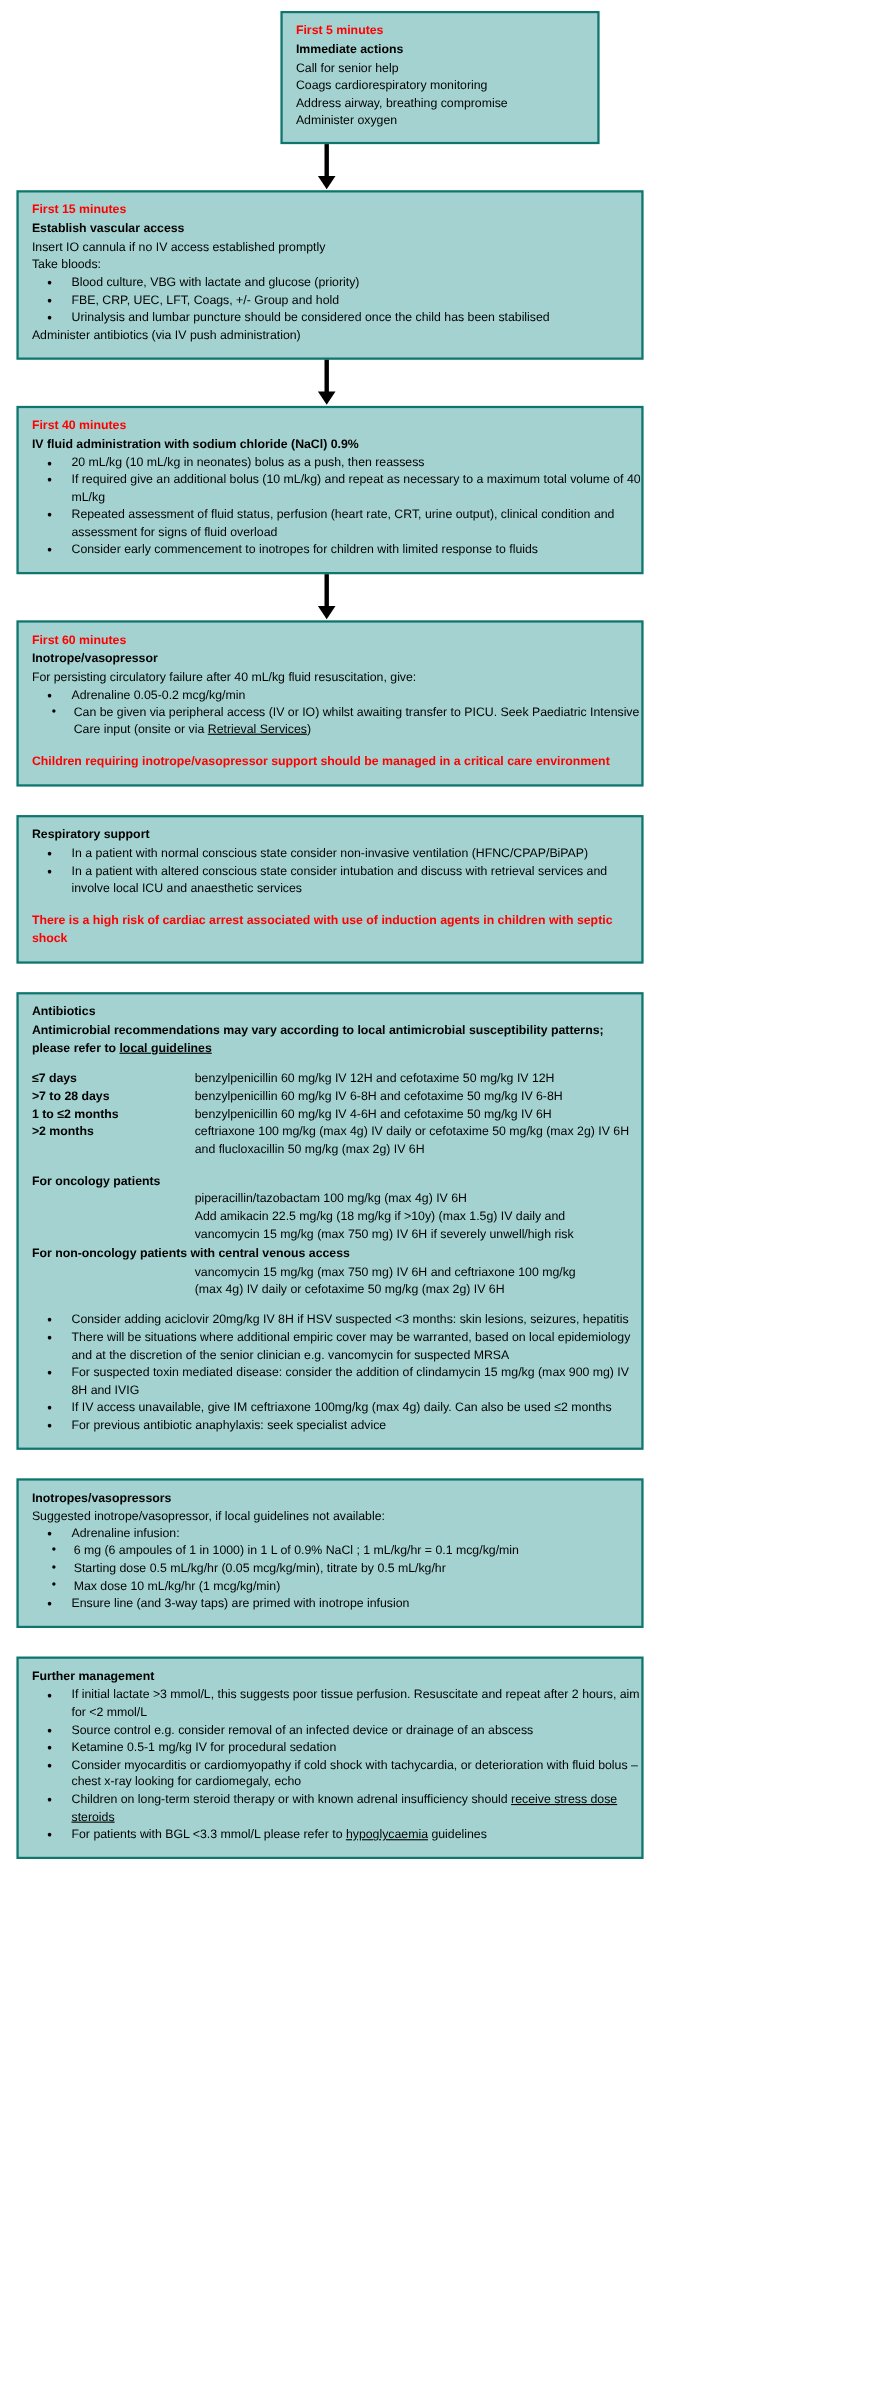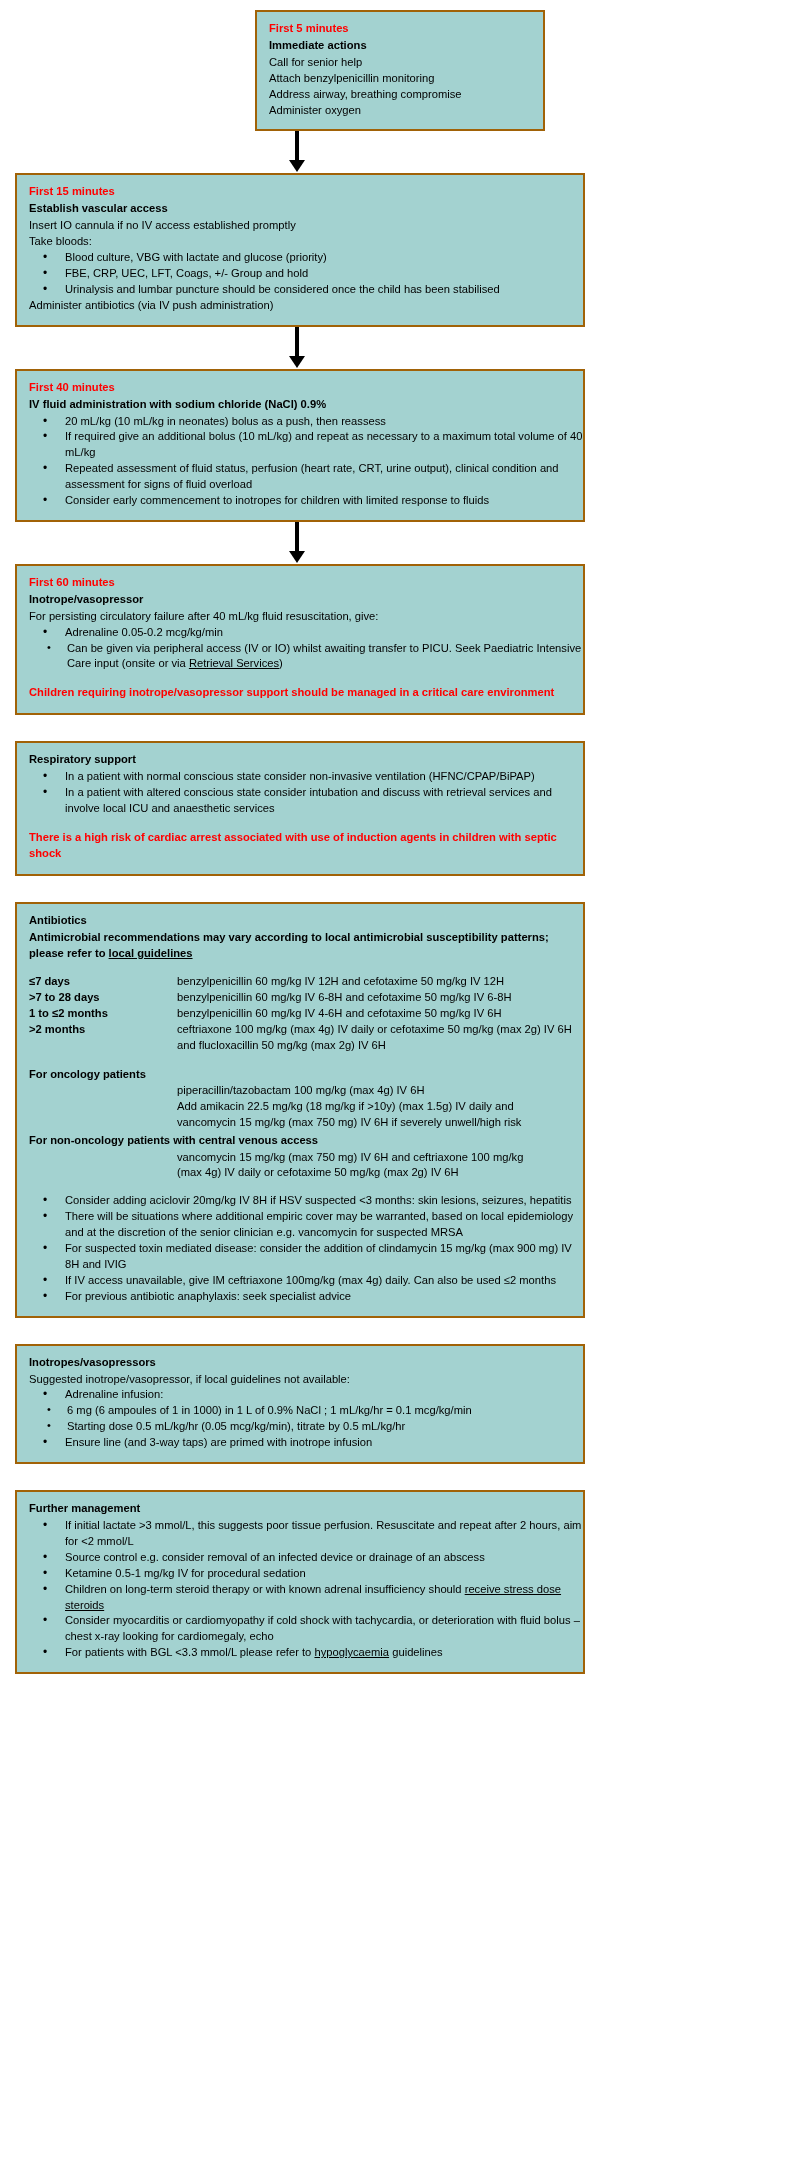--- a/index.html
+++ b/index.html
@@ -17,21 +17,21 @@
   }
   .page {
     width: 800px;
     position: relative;
     padding: 0;
   }
 
   
   .box {
     background: #a3d2d0;
-    border: 2px solid #a16207;
+    border: 2px solid #0f766e;
     box-sizing: border-box;
     padding: 9px 0 11px 12px;
     line-height: 1.42;
   }
 
   .box-narrow {
     width: 290px;
     margin: 10px auto 0 auto;
   }
   .box-wide {
@@ -154,21 +154,21 @@
 </style>
 </head>
 <body>
 
 <div class="page">
 
   <div class="box box-narrow">
     <div class="red-head">First 5 minutes</div>
     <div class="bold-head">Immediate actions</div>
     <div class="plain">Call for senior help</div>
-    <div class="plain">Attach benzylpenicillin monitoring</div>
+    <div class="plain">Coags cardiorespiratory monitoring</div>
     <div class="plain">Address airway, breathing compromise</div>
     <div class="plain">Administer oxygen</div>
   </div>
 
   <div class="spacer-arrow">
     <div class="arrow"></div>
   </div>
 
   <div class="box box-wide">
     <div class="red-head">First 15 minutes</div>
@@ -279,33 +279,34 @@
 
   <div class="box box-wide">
     <div class="bold-head">Inotropes/vasopressors</div>
     <div class="plain">Suggested inotrope/vasopressor, if local guidelines not available:</div>
     <ul class="bul">
       <li>Adrenaline infusion:</li>
     </ul>
     <ul class="bul2">
       <li>6 mg (6 ampoules of 1 in 1000) in 1 L of 0.9% NaCl ; 1 mL/kg/hr = 0.1 mcg/kg/min</li>
       <li>Starting dose 0.5 mL/kg/hr (0.05 mcg/kg/min), titrate by 0.5 mL/kg/hr</li>
+      <li>Max dose 10 mL/kg/hr (1 mcg/kg/min)</li>
     </ul>
     <ul class="bul">
       <li>Ensure line (and 3-way taps) are primed with inotrope infusion</li>
     </ul>
   </div>
 
   <div class="gap-lg"></div>
 
   <div class="box box-wide" style="margin-bottom:20px;">
     <div class="bold-head">Further management</div>
     <ul class="bul">
       <li>If initial lactate &gt;3 mmol/L, this suggests poor tissue perfusion. Resuscitate and repeat after 2 hours, aim for &lt;2 mmol/L</li>
       <li>Source control e.g. consider removal of an infected device or drainage of an abscess</li>
       <li>Ketamine 0.5-1 mg/kg IV for procedural sedation</li>
+      <li>Consider myocarditis or cardiomyopathy if cold shock with tachycardia, or deterioration with fluid bolus – chest x-ray looking for cardiomegaly, echo</li>
       <li><span>Children on long-term steroid therapy or with known adrenal insufficiency should </span><a class="link" href="#">receive stress dose steroids</a></li>
-      <li>Consider myocarditis or cardiomyopathy if cold shock with tachycardia, or deterioration with fluid bolus – chest x-ray looking for cardiomegaly, echo</li>
       <li><span>For patients with BGL &lt;3.3 mmol/L please refer to </span><a class="link" href="#">hypoglycaemia</a><span> guidelines</span></li>
     </ul>
   </div>
 
 </div>
 
 </body></html>

